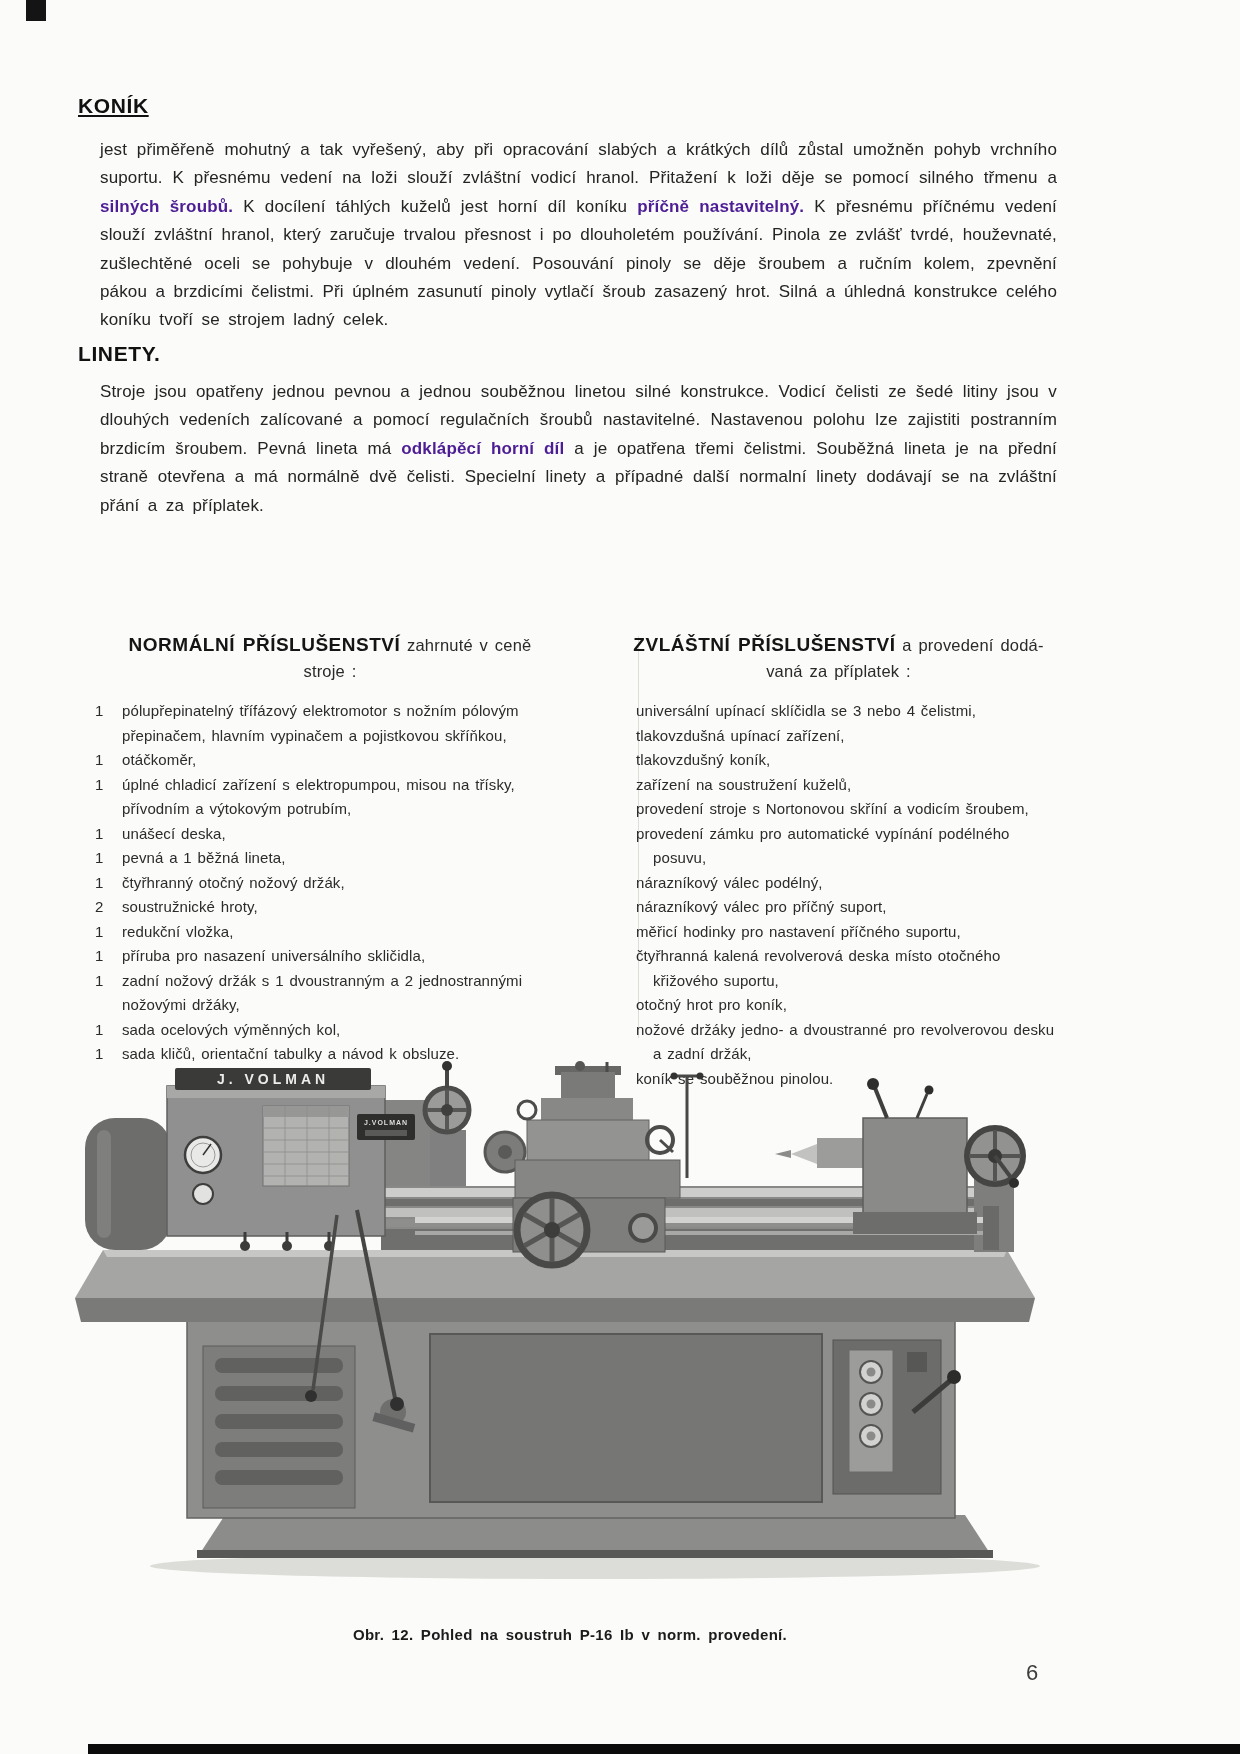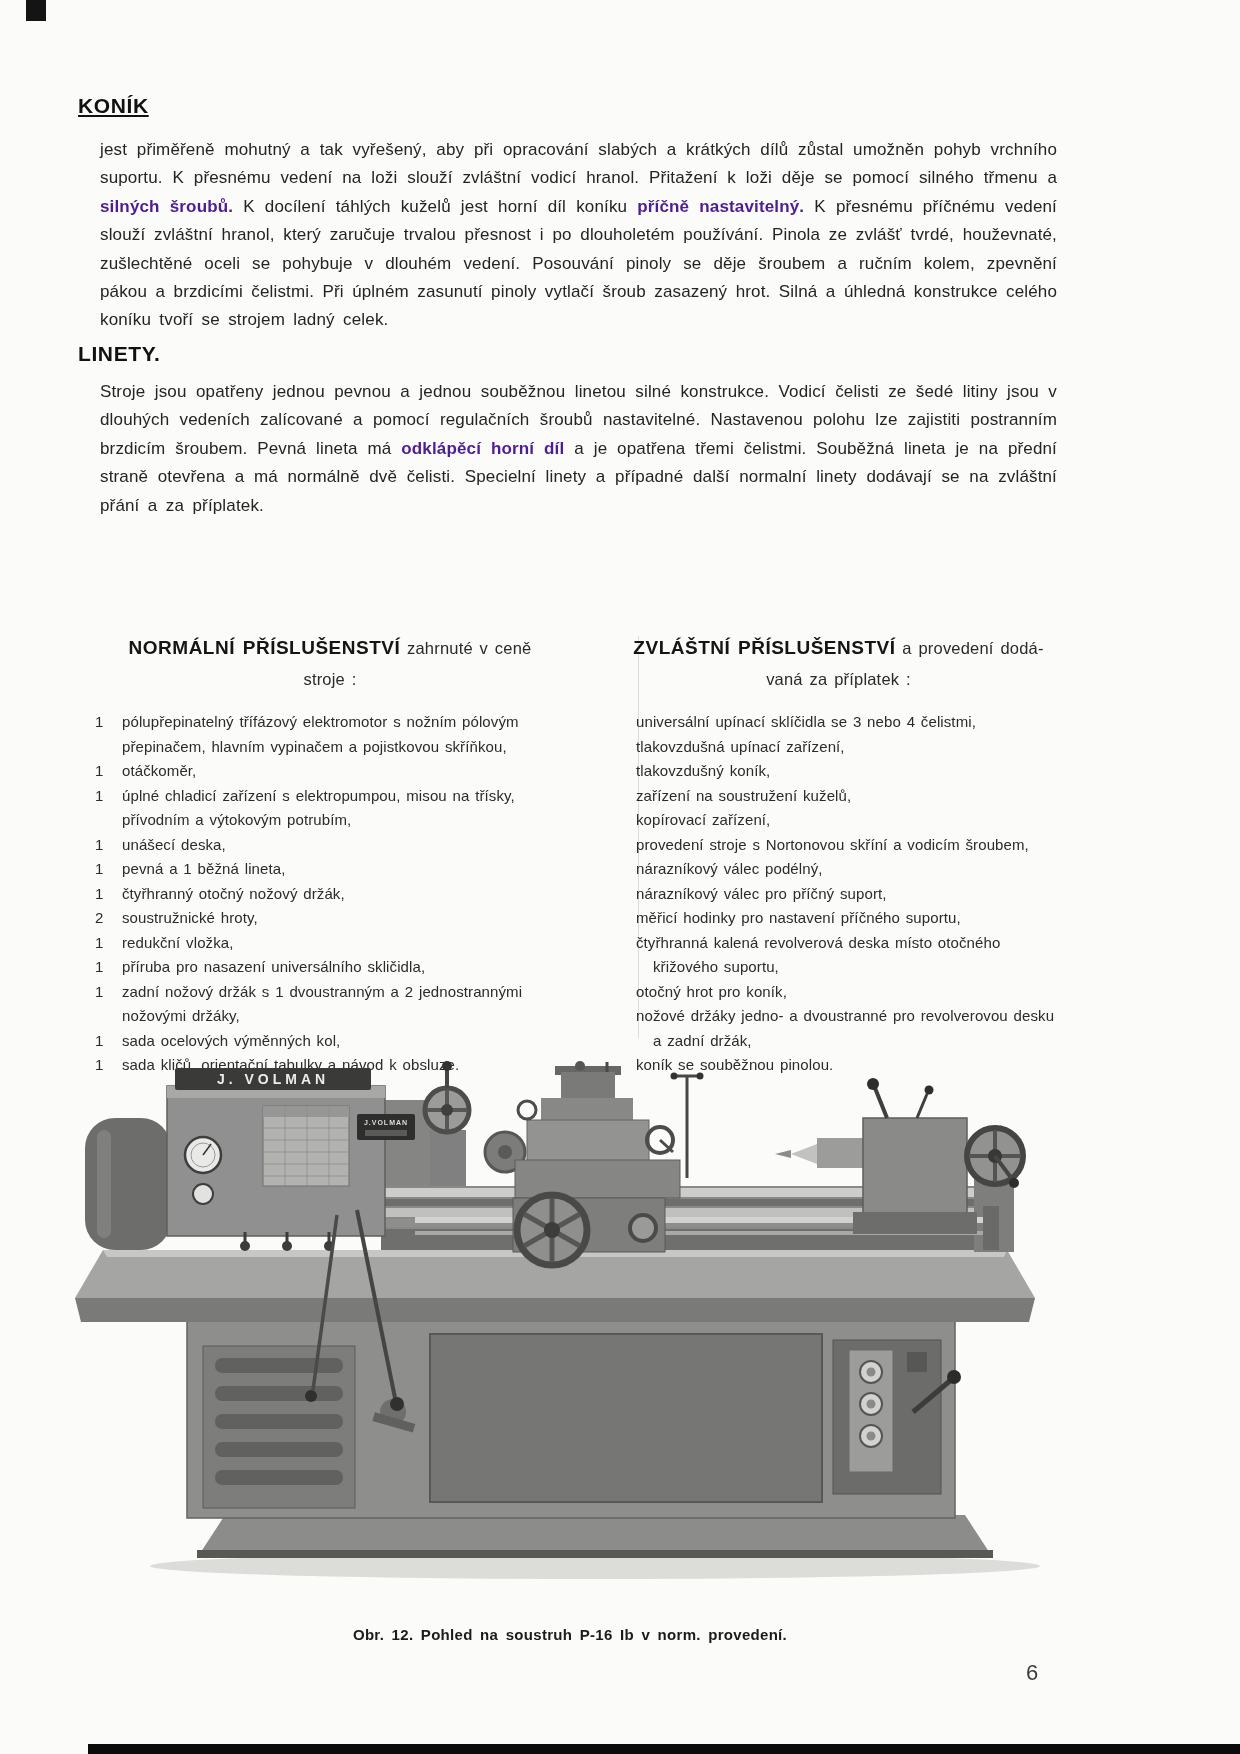--- a/index.html
+++ b/index.html
@@ -32,21 +32,21 @@
   #konik-body{top:136px;}
   #linety-body{top:378px;}
   .para strong{font-weight:700;color:#4c1d95;}
 
   .columns{position:absolute;left:95px;top:632px;width:962px;display:flex;}
   .col-left{width:470px;}
   .col-spacer{width:55px;}
   .col-right{width:437px;}
   .col-head{
     margin:0 0 15px 0;text-align:center;
-    font-size:16.5px;line-height:31px;color:#2a2a2a;letter-spacing:.2px;word-spacing:2px;
+    font-size:16.5px;line-height:26px;color:#2a2a2a;letter-spacing:.2px;word-spacing:2px;
   }
   .col-head strong{font-size:19px;font-weight:800;letter-spacing:.5px;color:#151515;}
   .acc-list{margin:0;}
   .acc-list p{
     margin:0;font-size:15px;line-height:24.5px;color:#2b2b2b;
     letter-spacing:.1px;word-spacing:1.5px;
   }
   .col-left .acc-list p{padding-left:27px;text-indent:-27px;}
   .col-left .acc-list .qty{display:inline-block;width:27px;text-indent:0;}
   .col-right .acc-list p{padding-left:17px;text-indent:-17px;margin-left:16px;}
@@ -109,24 +109,24 @@
     <div class="acc-list">
 
         <p><span>universální upínací sklíčidla se 3 nebo 4 čelistmi,</span></p>
 
         <p><span>tlakovzdušná upínací zařízení,</span></p>
 
         <p><span>tlakovzdušný koník,</span></p>
 
         <p><span>zařízení na soustružení kuželů,</span></p>
 
-        <p><span>kopírovací zařízení,</span></p>
 
         <p><span>provedení stroje s Nortonovou skříní a vodicím šroubem,</span></p>
 
+        <p><span>provedení zámku pro automatické vypínání podélného posuvu,</span></p>
 
         <p><span>nárazníkový válec podélný,</span></p>
 
         <p><span>nárazníkový válec pro příčný suport,</span></p>
 
         <p><span>měřicí hodinky pro nastavení příčného suportu,</span></p>
 
         <p><span>čtyřhranná kalená revolverová deska místo otočného křižového suportu,</span></p>
 
         <p><span>otočný hrot pro koník,</span></p>

